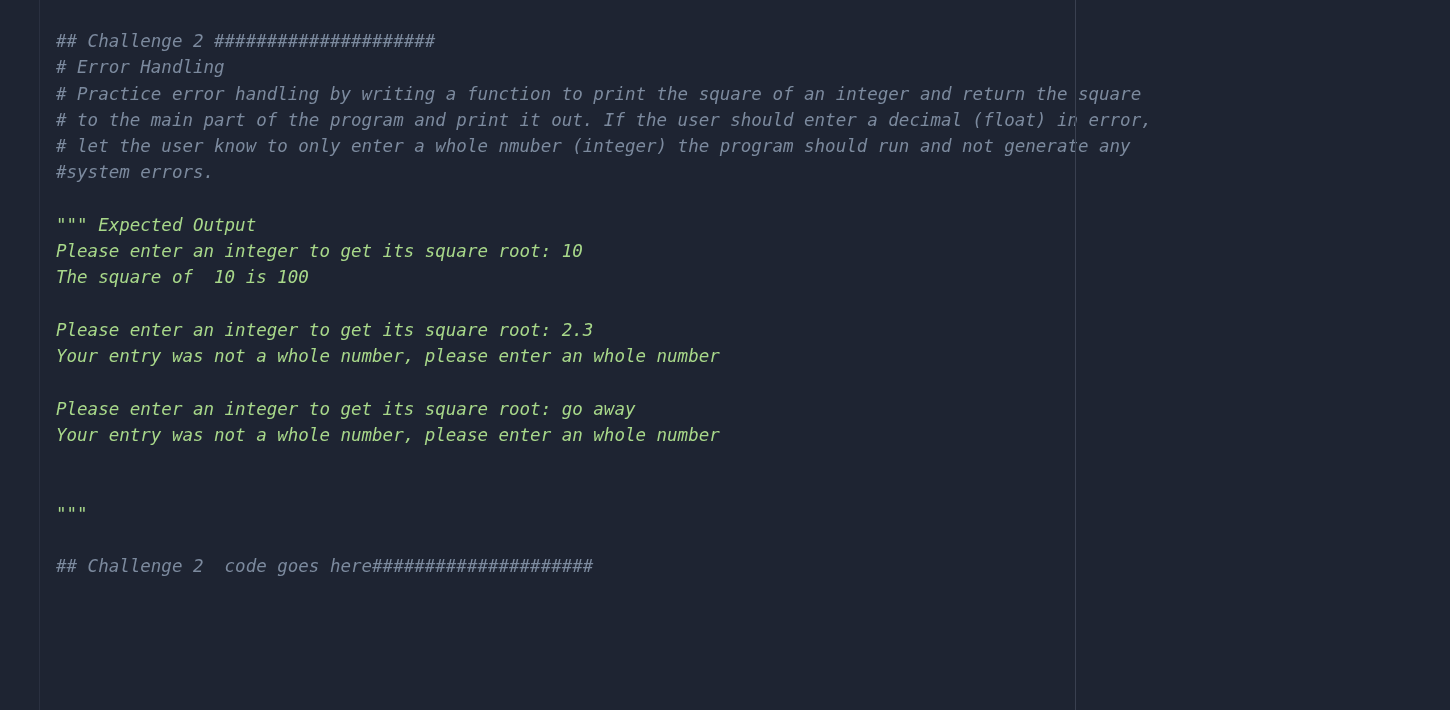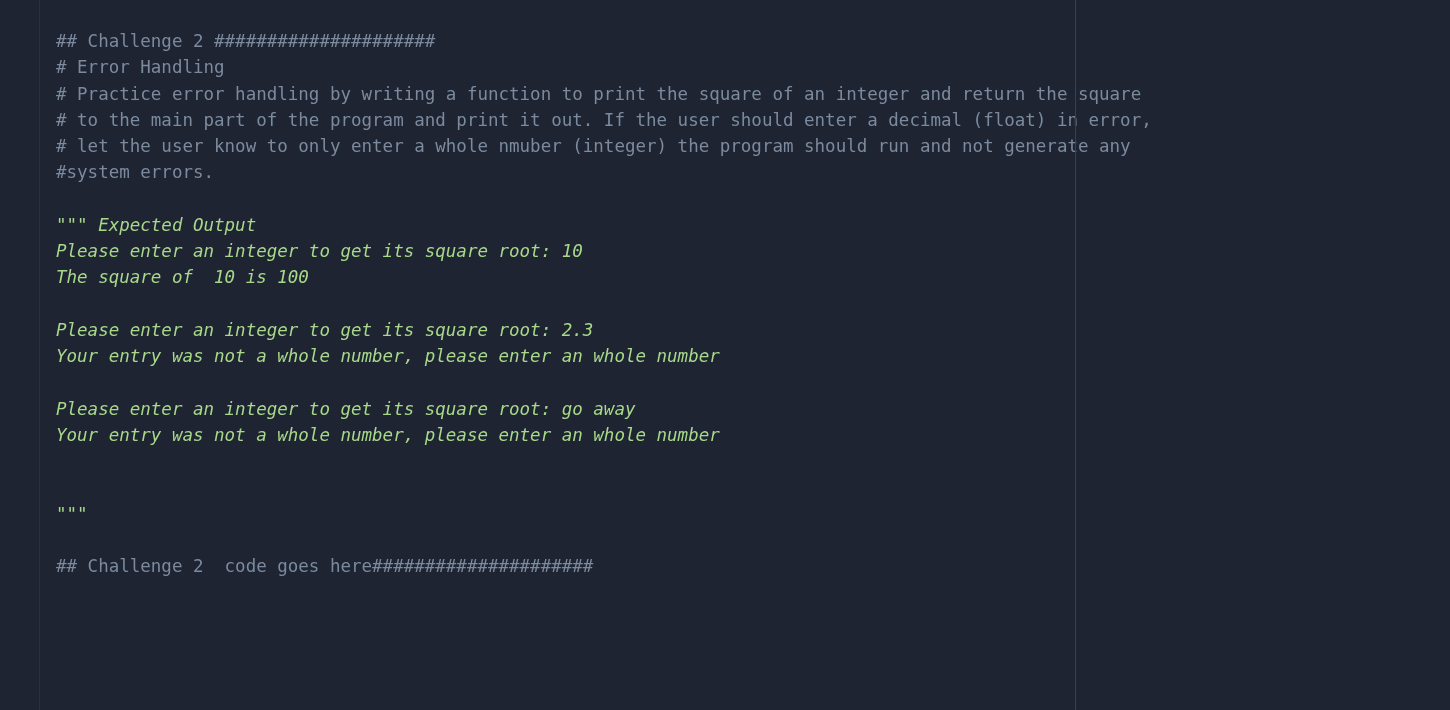--- a/index.html
+++ b/index.html
@@ -55,20 +55,21 @@
     }
     .scrollbar-track {
       position: absolute;
       right: 2px;
       top: 0;
       bottom: 0;
       width: 12px;
     }
     .line {
       display: block;
+      font-style: italic;
     }
   </style>
 </head>
 <body>
 
 <div class="gutter"></div>
 
 <div class="editor-area" id="editor-lines"><span class="line comment">## Challenge 2 #####################</span><span class="line comment"># Error Handling</span><span class="line comment"># Practice error handling by writing a function to print the square of an integer and return the square</span><span class="line comment"># to the main part of the program and print it out. If the user should enter a decimal (float) in error,</span><span class="line comment"># let the user know to only enter a whole nmuber (integer) the program should run and not generate any</span><span class="line comment">#system errors.</span><span class="line ">&nbsp;</span><span class="line docstring">""" Expected Output</span><span class="line docstring">Please enter an integer to get its square root: 10</span><span class="line docstring">The square of  10 is 100</span><span class="line docstring">&nbsp;</span><span class="line docstring">Please enter an integer to get its square root: 2.3</span><span class="line docstring">Your entry was not a whole number, please enter an whole number</span><span class="line docstring">&nbsp;</span><span class="line docstring">Please enter an integer to get its square root: go away</span><span class="line docstring">Your entry was not a whole number, please enter an whole number</span><span class="line docstring">&nbsp;</span><span class="line docstring">&nbsp;</span><span class="line docstring">"""</span><span class="line ">&nbsp;</span><span class="line comment">## Challenge 2  code goes here#####################</span></div>
 
 <div class="ruler"></div>

